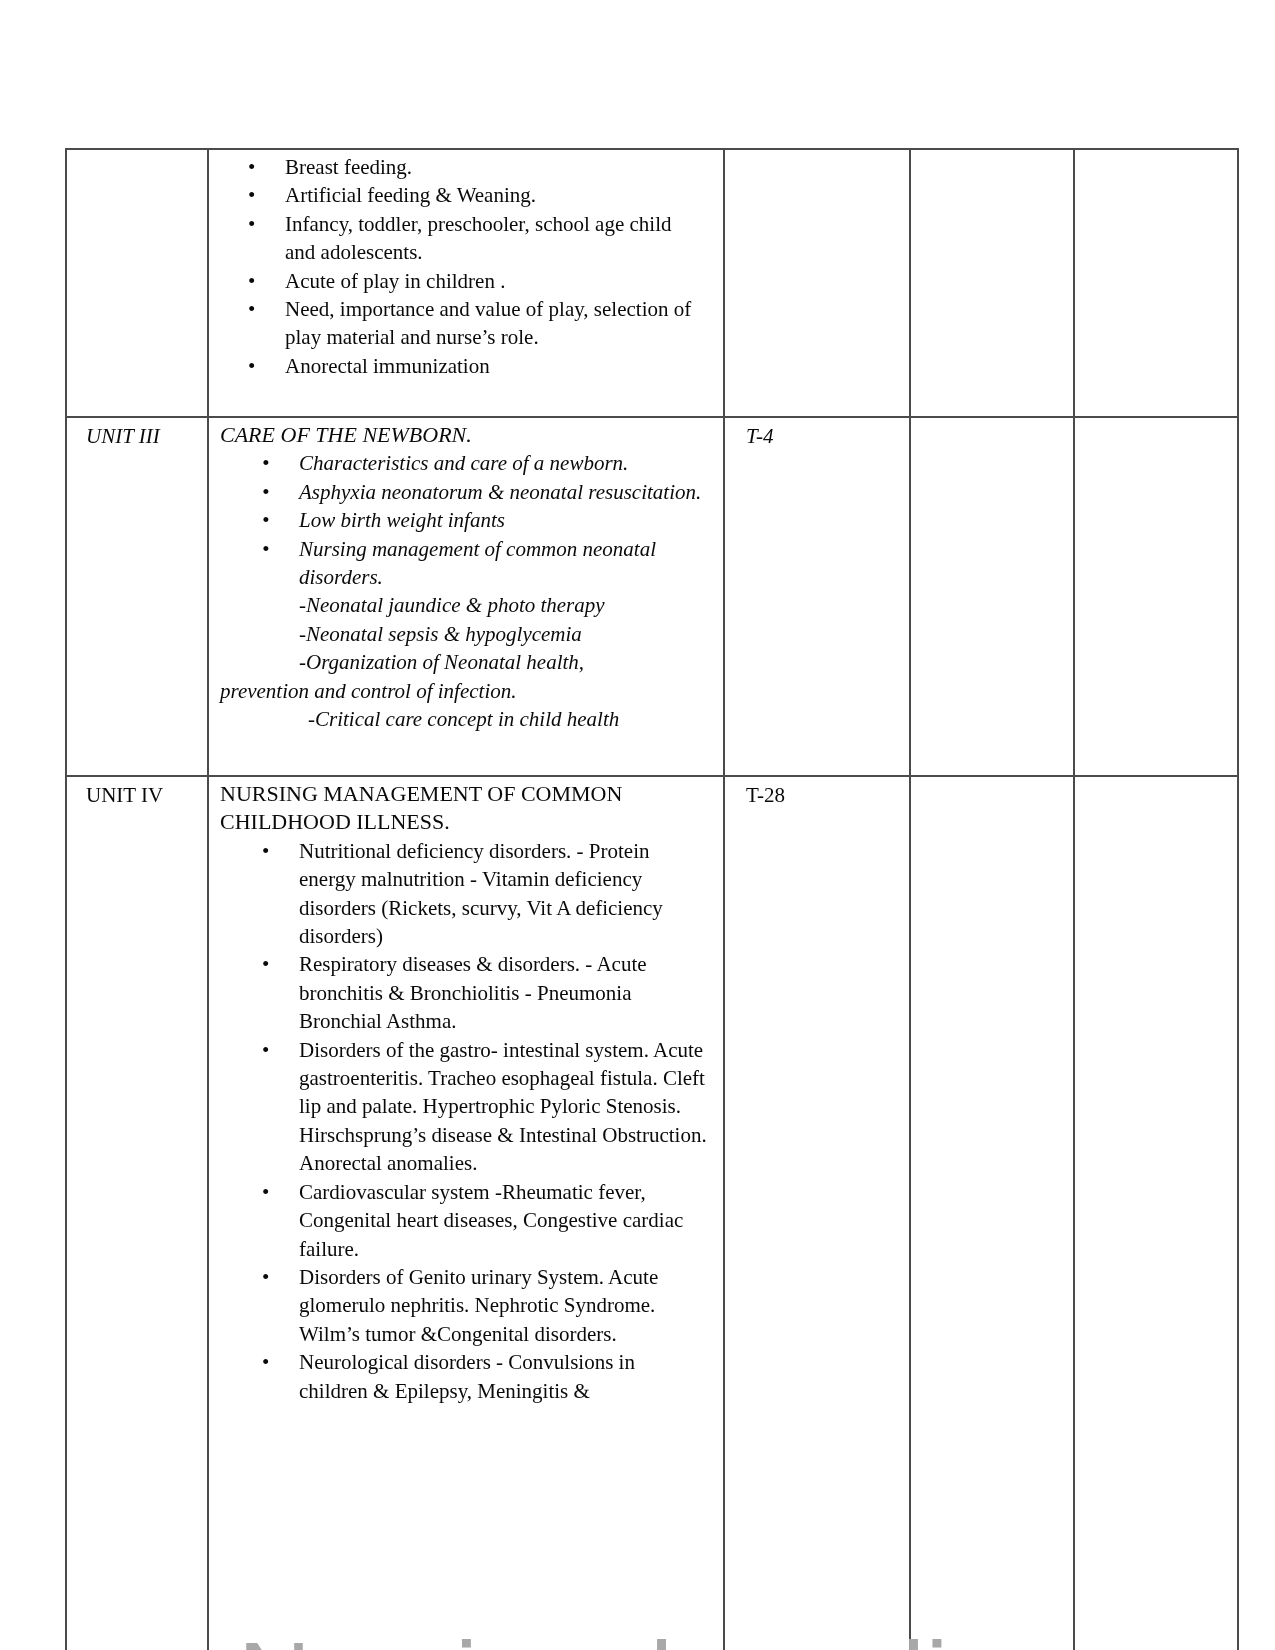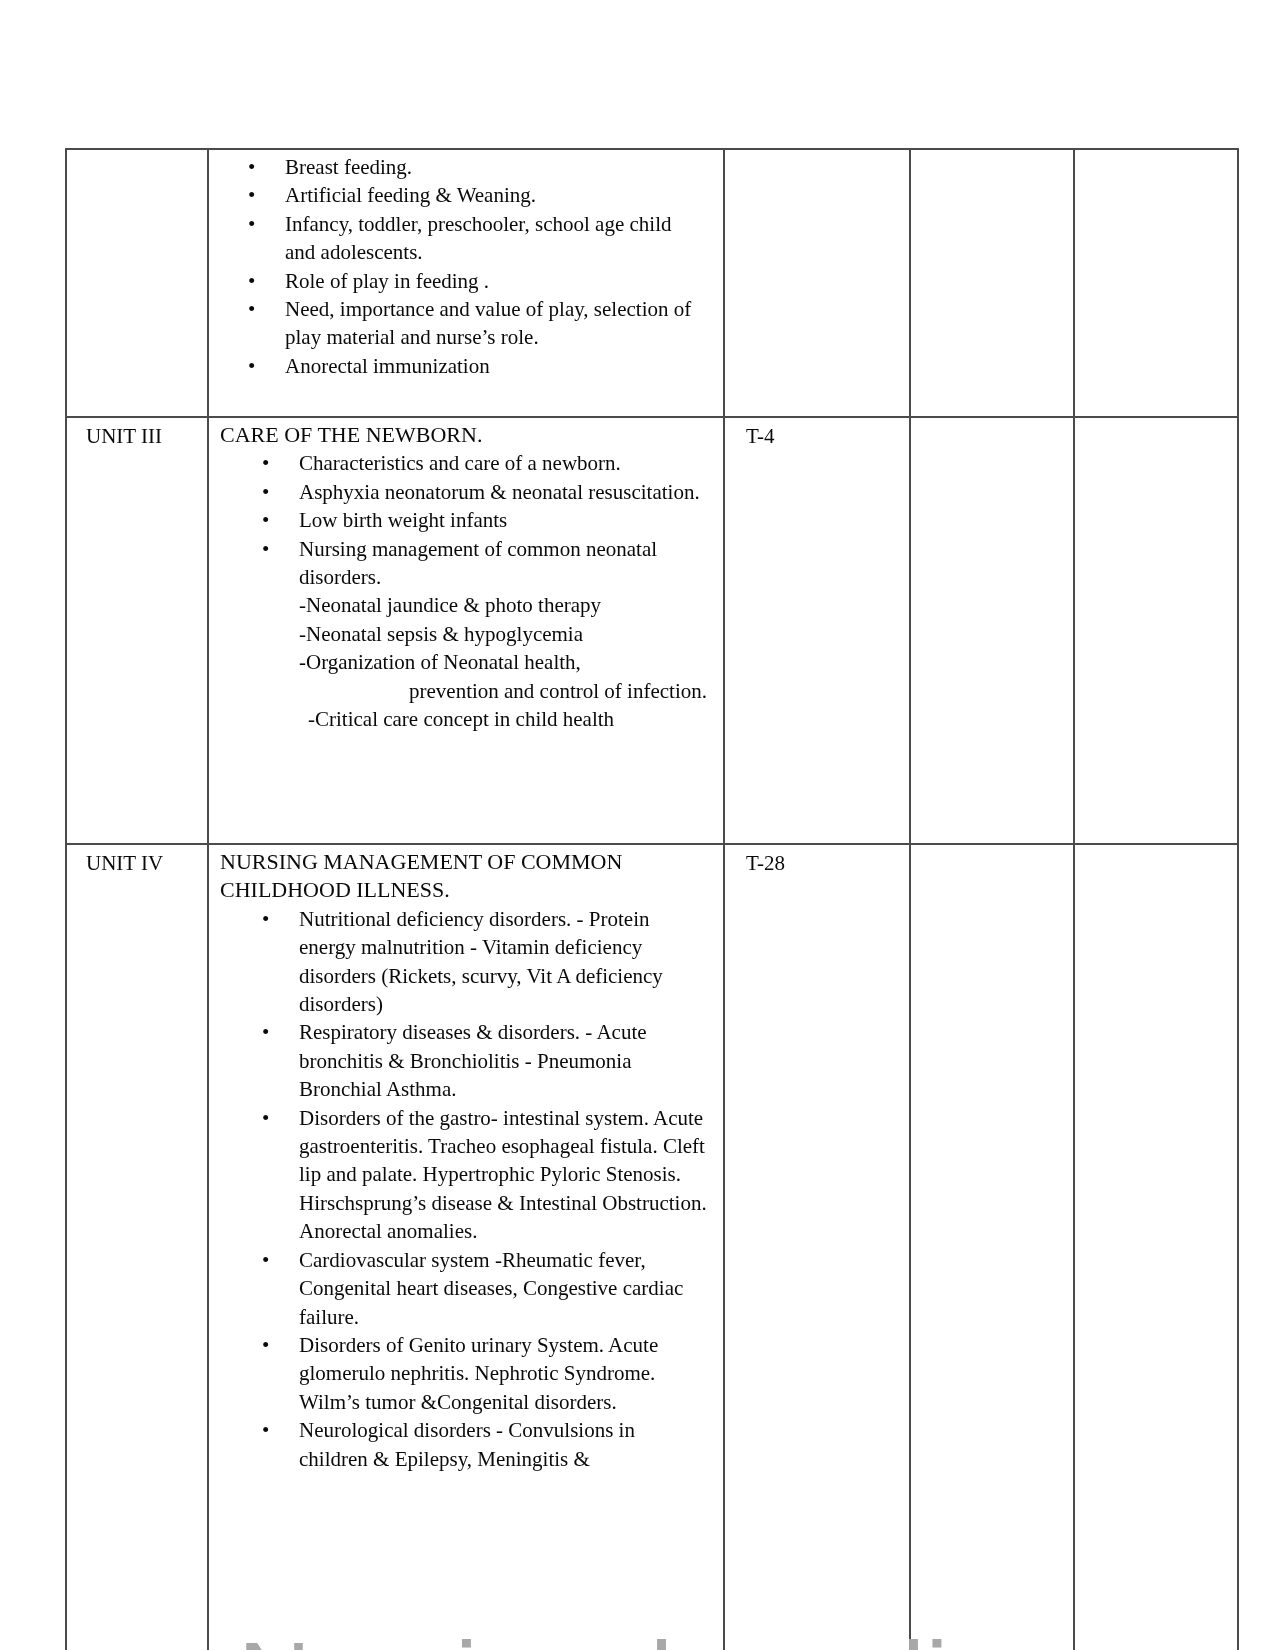--- a/index.html
+++ b/index.html
@@ -20,21 +20,21 @@
     width: 1172px;
     border-collapse: collapse;
     table-layout: fixed;
   }
   .doc-table td {
     border: 2px solid #4b4b4b;
     vertical-align: top;
     padding: 0;
   }
   .row-1 { height: 268px; }
-  .row-2 { height: 427px; }
+  .row-2 { height: 359px; font-style: italic; }
   .row-3 { height: 891px; }
 
   .unit-cell-inner {
     padding: 4px 2px 0 19px;
     font-size: 21px;
     line-height: 28.4px;
     overflow: hidden;
   }
   .content-cell-inner {
     padding: 3px 16px 0 11px;
@@ -61,21 +61,21 @@
   }
   .topic-list li .bullet {
     position: absolute;
     left: 42px;
     top: 0;
   }
   .topic-list.list-r1 li { padding-left: 65px; }
   .topic-list.list-r1 li .bullet { left: 28px; }
 
   .subline-indent  { padding-left: 79px; }
-  .subline-flush   { padding-left: 0; text-align: right; }
+  .subline-flush   { padding-left: 0; }
   .subline-indent2 { padding-left: 88px; }
 
   .watermark {
     position: absolute;
     left: 238px;
     top: 1627px;
     font-family: "Liberation Sans", sans-serif;
     font-size: 101px;
     line-height: 1;
     letter-spacing: 1px;
@@ -101,21 +101,21 @@
         <tr class="row-1">
       <td>
         <div class="unit-cell-inner clip-1"></div>
       </td>
       <td>
         <div class="content-cell-inner clip-1">
           <ul class="topic-list list-r1">
             <li><span class="bullet">•</span><span>Breast feeding.</span></li>
             <li><span class="bullet">•</span><span>Artificial feeding &amp; Weaning.</span></li>
             <li><span class="bullet">•</span><span>Infancy, toddler, preschooler, school age child and adolescents.</span></li>
-            <li><span class="bullet">•</span><span>Role of play in feeding .</span></li>
+            <li><span class="bullet">•</span><span>Acute of play in children .</span></li>
             <li><span class="bullet">•</span><span>Need, importance and value of play, selection of play material and nurse’s role.</span></li>
             <li><span class="bullet">•</span><span>Anorectal immunization</span></li>
           </ul>
         </div>
       </td>
       <td>
             <div class="ref-cell-inner clip-1"></div>
           </td>
       <td></td>
       <td></td>

